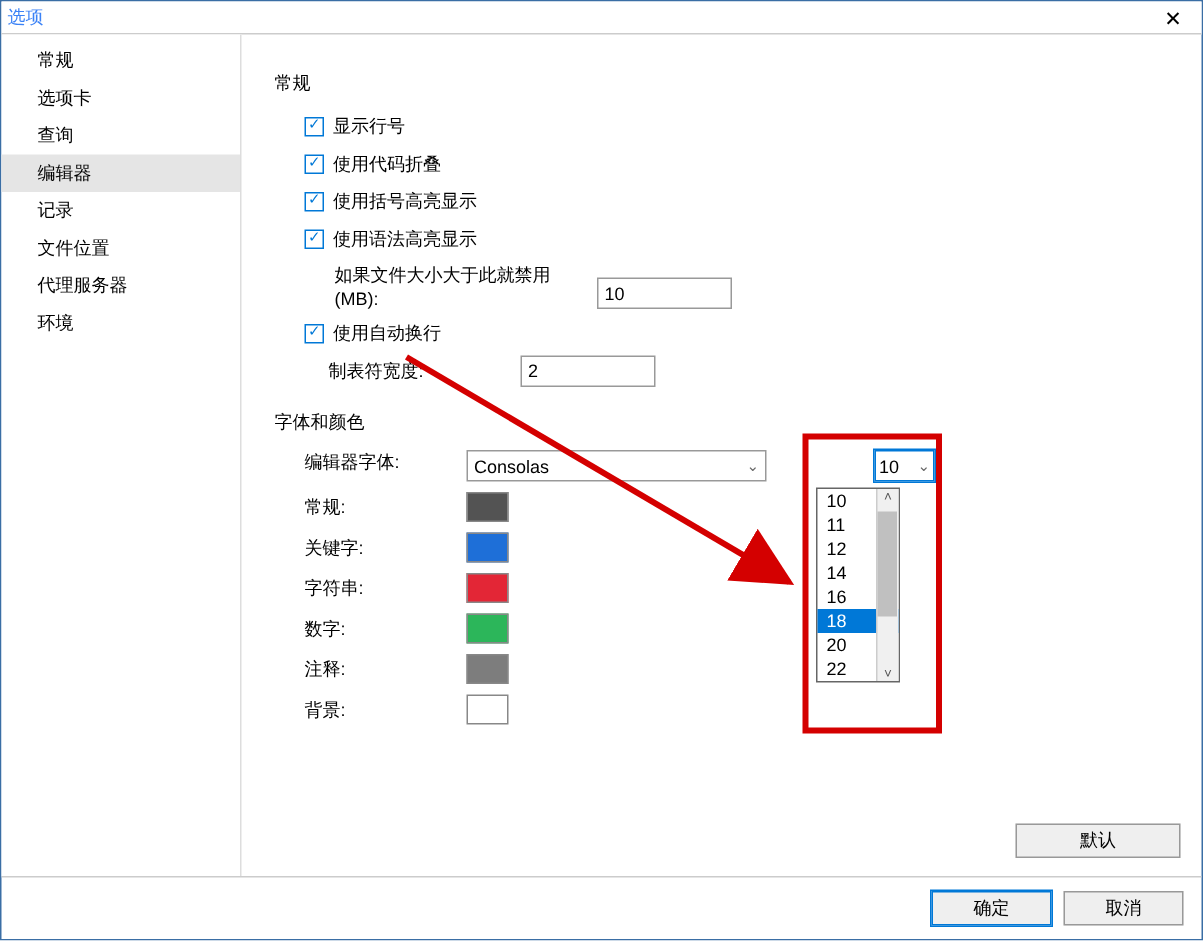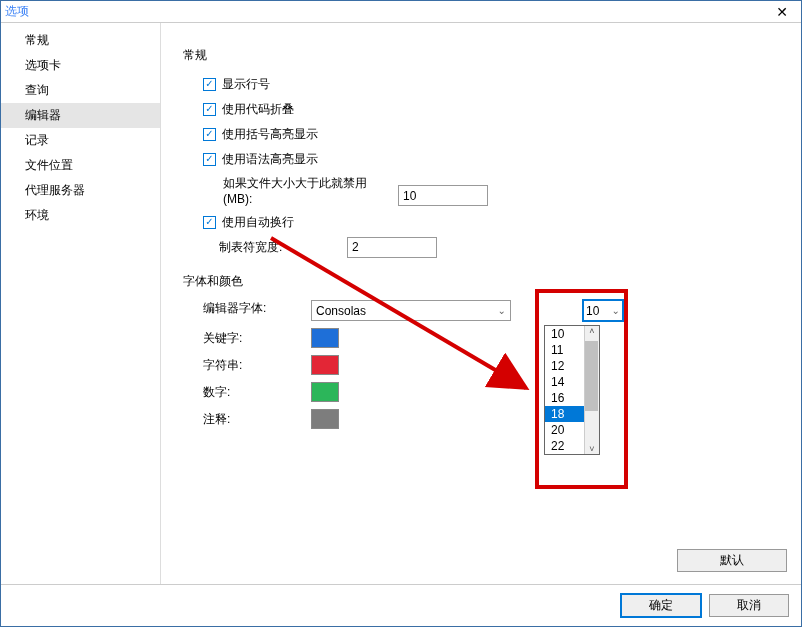--- a/index.html
+++ b/index.html
@@ -117,34 +117,42 @@
           <span class="chev">⌄</span>
         </div>
         <div style="width:12px;"></div>
         <div class="size-select" style="position:relative; left:60px;">
           <span>10</span>
           <span class="chev">⌄</span>
         </div>
       </div>
 
       <div class="color-row">
+        <span class="color-label">常规:</span>
+        <div class="swatch" style="background: rgb(83, 83, 83);"></div>
+      </div>
+      <div class="color-row">
         <span class="color-label">关键字:</span>
         <div class="swatch" style="background: rgb(30, 111, 216);"></div>
       </div>
       <div class="color-row">
         <span class="color-label">字符串:</span>
         <div class="swatch" style="background: rgb(227, 38, 54);"></div>
       </div>
       <div class="color-row">
         <span class="color-label">数字:</span>
         <div class="swatch" style="background: rgb(44, 182, 90);"></div>
       </div>
       <div class="color-row">
         <span class="color-label">注释:</span>
         <div class="swatch" style="background: rgb(125, 125, 125);"></div>
+      </div>
+      <div class="color-row">
+        <span class="color-label">背景:</span>
+        <div class="swatch" style="background: rgb(255, 255, 255);"></div>
       </div>
 
       <div class="annot-box" style="left:374px; top:266px; width:93px; height:200px;"></div>
 
       <div class="dropdown" style="left:383px; top:302px;">
         <div class="dd-item">10</div>
         <div class="dd-item">11</div>
         <div class="dd-item">12</div>
         <div class="dd-item">14</div>
         <div class="dd-item">16</div>

